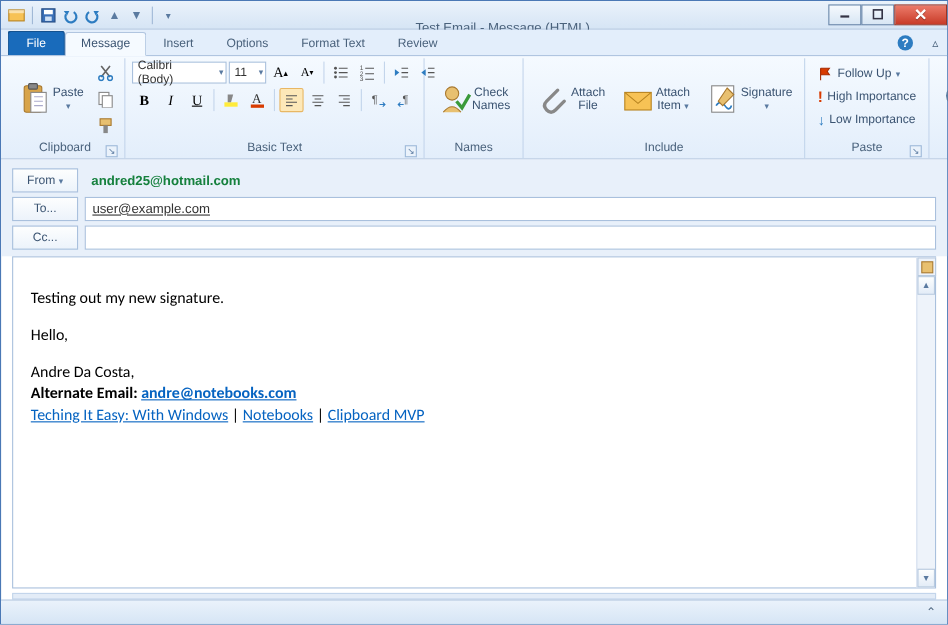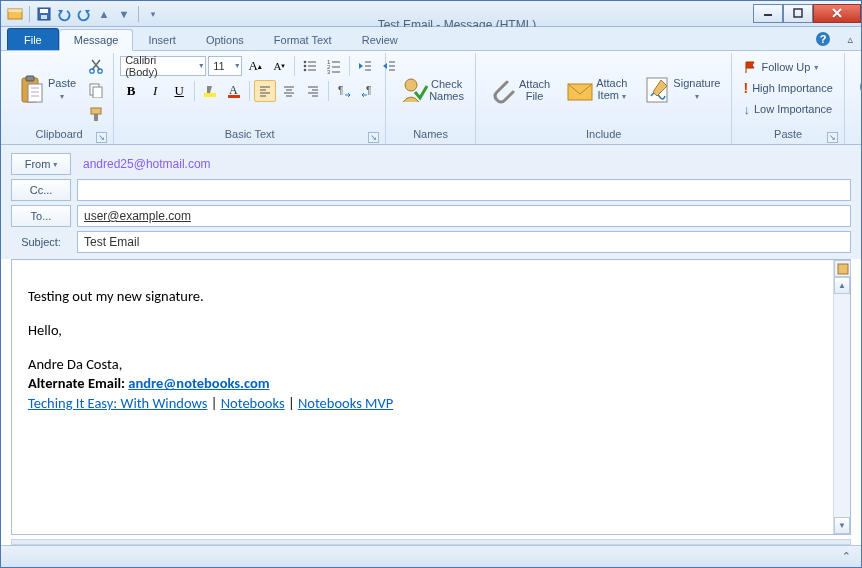--- a/index.html
+++ b/index.html
@@ -41,21 +41,21 @@
   .taglink { display:flex; align-items:center; gap:4px; padding:1px 4px; white-space:nowrap; color:#3b5472; border:1px solid transparent; border-radius:2px; height:20px;}
   
   .hdr { padding:8px 10px 6px 10px; background:#e8f0fa; display:flex; gap:8px; }
   .sendcol { width:52px; display:flex; flex-direction:column; align-items:center; border:1px solid #a9c0dd; border-radius:3px; background:linear-gradient(#fdfefe,#ecf3fb); padding:6px 2px; height:56px;}
   .sendcol .lbl { font-size:11px; color:#3b5472; margin-top:2px;}
   .fieldcol { flex:1; display:flex; flex-direction:column; gap:4px;}
   .fieldrow { display:flex; align-items:center; gap:6px; height:22px;}
   .fieldbtn { width:60px; height:22px; border:1px solid #a9c0dd; background:linear-gradient(#fdfefe,#ecf3fb); border-radius:0; font-size:11px; color:#3b5472; display:flex; align-items:center; justify-content:center; gap:3px;}
   .fieldlabel { width:60px; text-align:center; color:#3b5472;}
   .fieldinput { flex:1; height:22px; border:1px solid #a9c0dd; background:#fff; padding:0 6px; font-size:12px; color:#333; display:flex; align-items:center;}
-  .fieldstatic { flex:1; height:22px; padding:0 6px; color:#8b5cf6; display:flex; align-items:center; font-size:12px;}
+  .fieldstatic { flex:1; height:22px; padding:0 6px; color:#15803d; display:flex; align-items:center; font-size:12px;font-weight:bold;}
   
   .bodyarea { flex:1; display:flex; border-top:1px solid #c3d5eb; margin:0 10px 4px 10px; border:1px solid #a9c0dd; background:#fff; position:relative;}
   .editor { flex:1; padding:12px 16px; font-family: Calibri, sans-serif; font-size:14.5px; color:#000; line-height:1.35; overflow:hidden;}
   .editor a { color:#0563c1; }
   .scrollbar { width:17px; background:#eef3fa; border-left:1px solid #d3dfee; display:flex; flex-direction:column;}
   .scrollbtn { height:17px; background:linear-gradient(#fdfefe,#e3ecf7); border:1px solid #b8cadf; display:flex; align-items:center; justify-content:center; font-size:8px; color:#5a7aa0;}
   .scrolltrack { flex:1; }
   .cornerbox { width:17px; height:17px; background:#eef3fa; border:1px solid #b8cadf; display:flex; align-items:center; justify-content:center;}
   
   .statusbar { height:22px; background:linear-gradient(#eaf2fb,#d6e5f5); border-top:1px solid #b0c5e0; display:flex; align-items:center; justify-content:flex-end; padding:0 10px;}
@@ -399,51 +399,45 @@
     <div class="fieldcol">
       <div class="fieldrow">
         <div class="fieldbtn">
             <span>From</span> 
             <span style="font-size:8px;color:#5a7aa0;">▾</span>
           </div>
         <div class="fieldstatic">andred25@hotmail.com</div>
       </div>
       <div class="fieldrow">
         <div class="fieldbtn">
+            <span>To...</span>
+          </div>
+        <div class="fieldinput">
+            <span style="text-decoration:underline;">user@example.com</span>
+          </div>
+      </div>
+      <div class="fieldrow">
+        <div class="fieldbtn">
             <span>Cc...</span>
           </div>
         <div class="fieldinput">
             <span></span>
-          </div>
-      </div>
-      <div class="fieldrow">
-        <div class="fieldbtn">
-            <span>To...</span>
-          </div>
-        <div class="fieldinput">
-            <span style="text-decoration:underline;">user@example.com</span>
-          </div>
-      </div>
-      <div class="fieldrow">
-        <div class="fieldlabel">Subject:</div>
-        <div class="fieldinput">
-            <span>Test Email</span>
           </div>
       </div>
     </div>
   </div>
 
   <div class="bodyarea">
     <div class="editor">
       <p>Testing out my new signature.</p>
       <p>Hello,</p>
       <p style="margin-bottom:12px;">
         <span>Andre Da Costa,</span><br>
         <b><span>Alternate Email: </span><a href="#">andre@notebooks.com</a></b><br>
-        <a href="#">Teching It Easy: With Windows</a><span> | </span><a href="#">Notebooks</a><span> | </span><a href="#">Notebooks MVP</a>
+        <a href="#">Teching It Easy: With Windows</a><span> | </span><a href="#">Notebooks</a><span> | </span><a href="#">Clipboard MVP</a>
       </p>
     </div>
     <div class="scrollbar">
       <div class="cornerbox">
           <svg width="12" height="12">
             <rect x="1" y="1" width="10" height="10" fill="#e8c070" stroke="#a8782e"></rect>
           </svg>
         </div>
       <div class="scrollbtn">▲</div>
       <div class="scrolltrack"></div>

